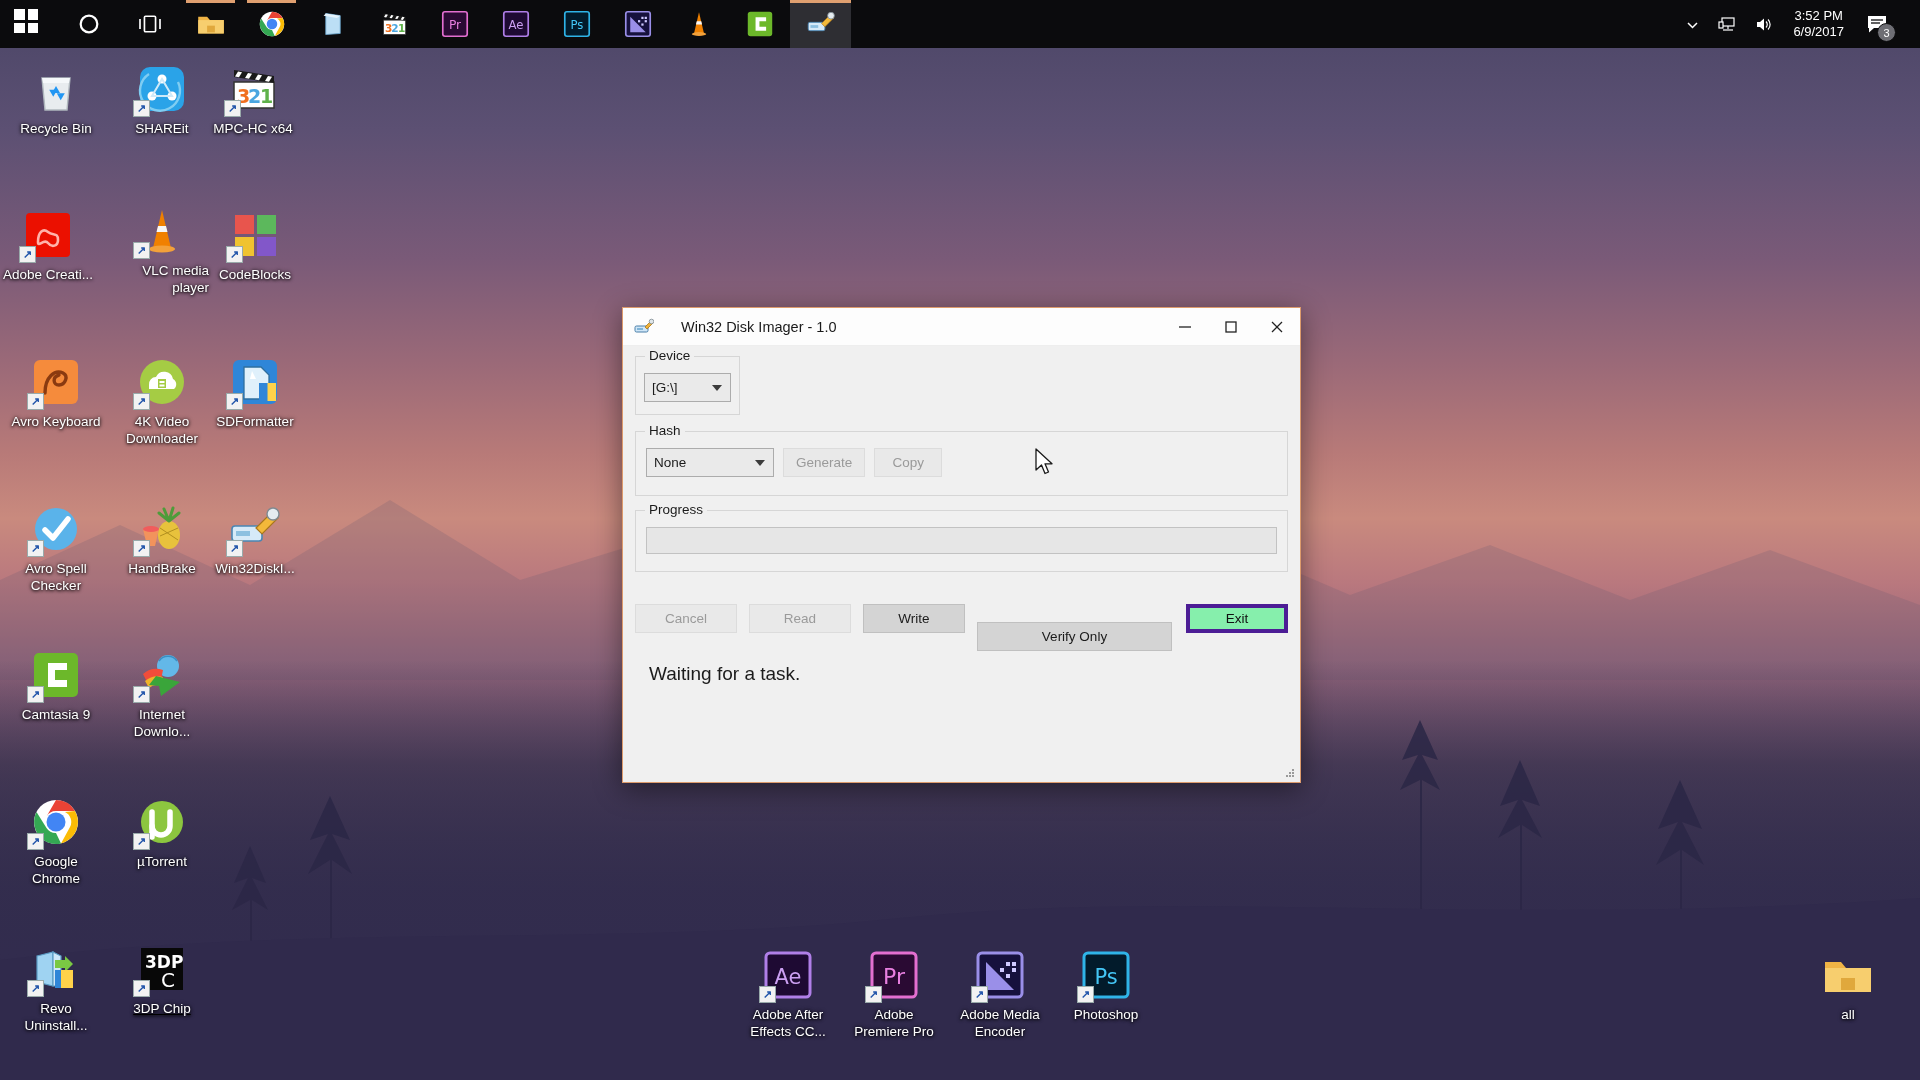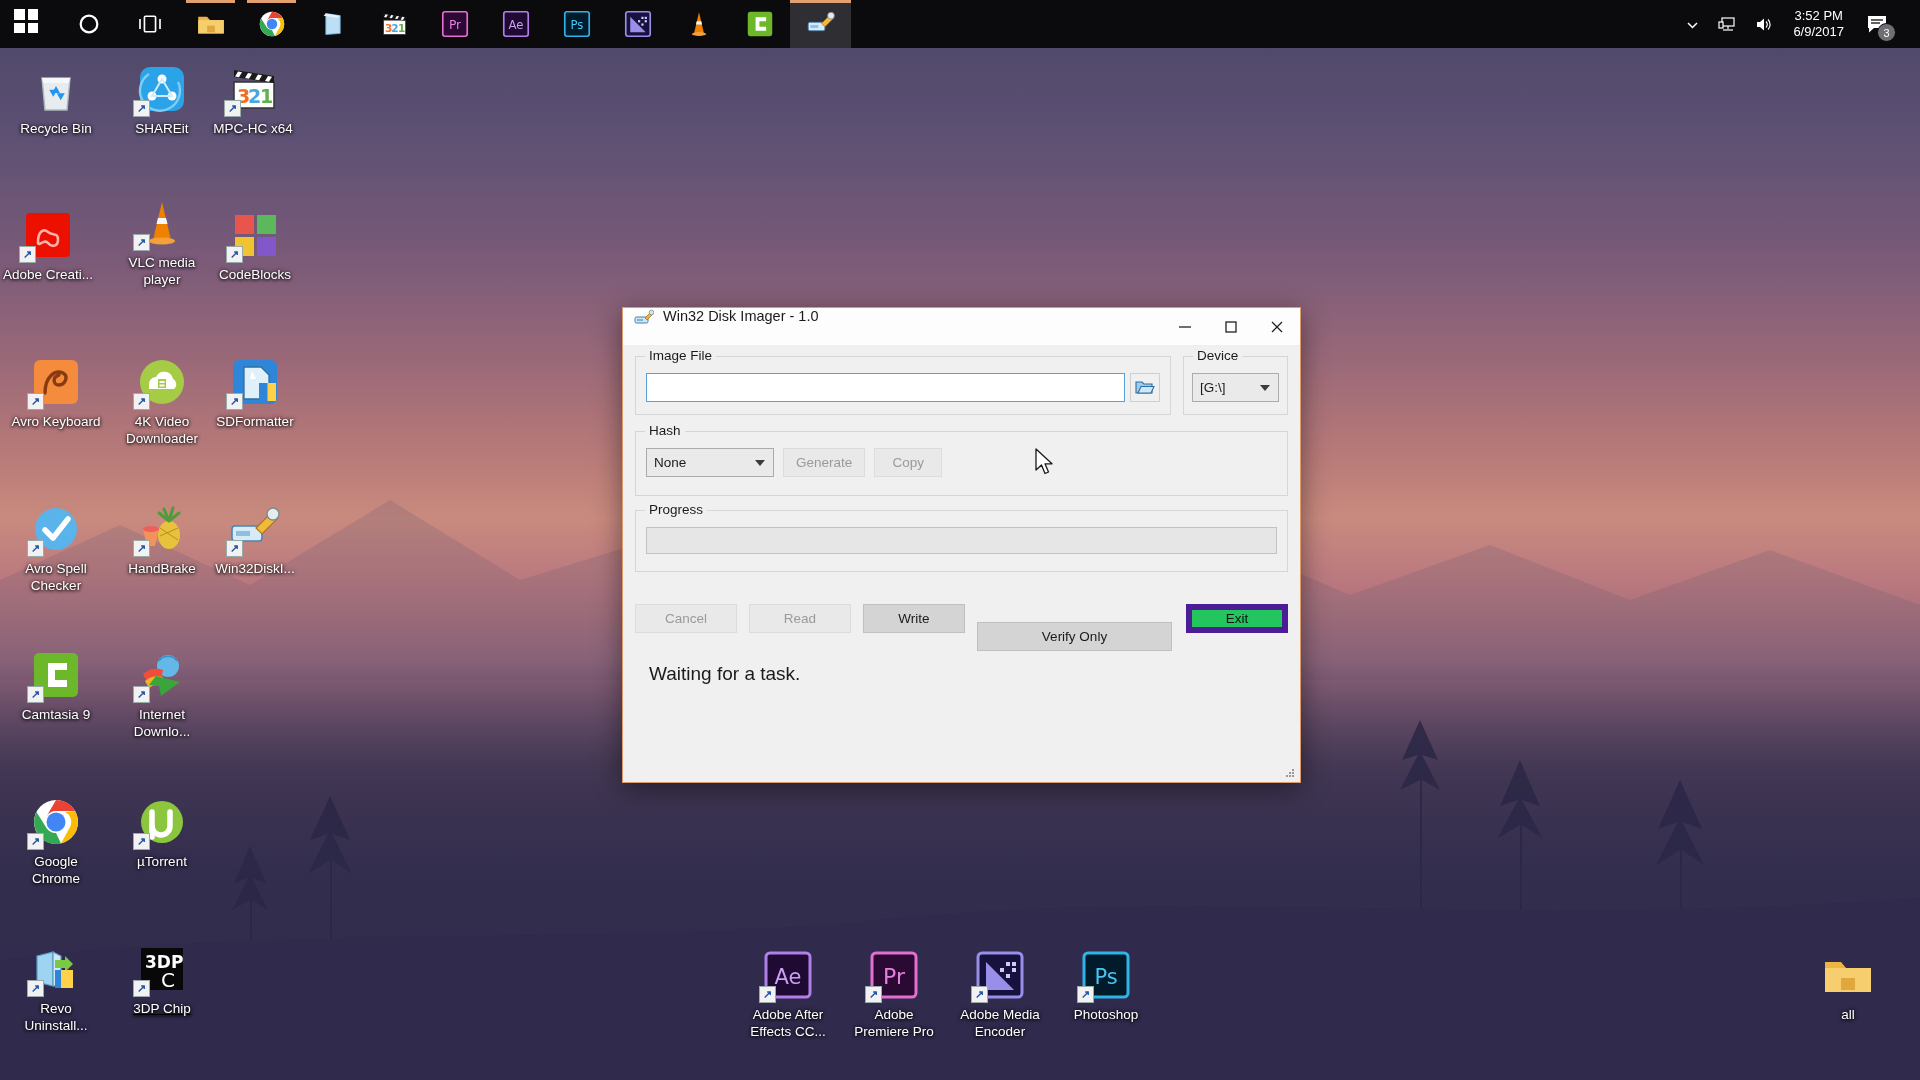--- a/index.html
+++ b/index.html
@@ -108,22 +108,23 @@
     left: 622px; top: 307px; width: 679px; height: 476px;
     background: #f0f0f0;
     border: 1px solid #dd9b6c;
     box-shadow: 0 6px 26px rgba(0,0,0,.45);
     z-index: 400;
     font-size: 14px;
     color: #1b1b1b;
   }
   #dlg-title {
     height: 38px; background: #fdfdfd;
-    display: flex; 
+    display: flex; align-items: center;
     border-bottom: 1px solid #eee;
+    gap: 18px;
   }
   #dlg-title .ttl-icon { width: 20px; height: 20px; margin: 0 9px 0 11px; position: relative; }
   #dlg-title .ttl-text { font-size: 14.5px; color: #1a1a1a; }
   .wbtns { margin-left: auto; display: flex; height: 38px; }
   .wbtn { width: 46px; height: 38px; display: flex; align-items: center; justify-content: center; }
   .wbtn svg { display: block; }
 
   .dlg-body { padding: 10px 12px 0 12px; }
 
   .group {
@@ -170,21 +171,21 @@
   #hash-combo { width: 128px; }
   .btn {
     height: 29px; min-width: 68px; padding: 0 12px;
     background: #e3e3e3; border: 1px solid #cfcfcf;
     font-size: 13.5px; color: #1b1b1b;
     display: flex; align-items: center; justify-content: center;
     font-family: "Liberation Sans", sans-serif;
   }
   .btn.disabled { color: #9a9a9a; background: #e9e9e9; border-color: #dcdcdc; }
   .btn.enabled-dark { background: #d4d4d4; border-color: #c0c0c0; color: #1b1b1b; }
-  .btn.default { background: #22c55e; border: 6px solid #4c1d95; color: #111; }
+  .btn.default { background: #86efac; border: 4px solid #4c1d95; color: #111; }
 
   #roap { display: flex; align-items: center; gap: 9px; margin: 17px 0 0 2px; }
   #roap .box { width: 16px; height: 16px; background: #fff; border: 1.5px solid #3a3a3a; }
   #roap .cbl { font-size: 13.5px; }
 
   #progress-group { margin-top: 14px; padding: 16px 10px 17px 10px; }
   #progress-bar {
     height: 27px; background: #e6e6e6;
     border: 1px solid #c2c2c2;
   }
@@ -271,21 +272,21 @@
           </svg><span class="shortcut"></span></div>
         <div class="lbl">MPC-HC x64</div>
       </div>
       <div class="dicon" style="left: 0; top: 208px;">
         <div class="glyph"><svg width="54" height="54" viewBox="0 0 54 54">
             <rect x="5" y="5" width="44" height="44" rx="4" fill="#eb1000"></rect>
                 <path d="M17,34 C17,24 22,20 27,24 C32,28 37,24 37,32 C37,38 31,40 27,35 C23,30 17,40 17,34 Z" fill="none" stroke="#ffb3aa" stroke-width="2.6"></path>
           </svg><span class="shortcut"></span></div>
         <div class="lbl">Adobe Creati...</div>
       </div>
-      <div class="dicon" style="left: 114px; top: 196px;">
+      <div class="dicon" style="left: 114px; top: 204px; text-align: right;">
         <div class="glyph"><svg width="54" height="54" viewBox="0 0 54 54">
             <path d="M27,6 L36,44 L18,44 Z" fill="#f08000"></path>
                 <path d="M23,22 L31,22 L32.5,28 L21.5,28 Z" fill="#f7f7f7"></path>
                 <ellipse cx="27" cy="45" rx="13" ry="3.5" fill="#f3a13a"></ellipse>
           </svg><span class="shortcut"></span></div>
         <div class="lbl">VLC media player</div>
       </div>
       <div class="dicon" style="left: 207px; top: 208px;">
         <div class="glyph"><svg width="54" height="54" viewBox="0 0 54 54">
             <rect x="7" y="7" width="19" height="19" fill="#e8554d"></rect>
@@ -483,32 +484,20 @@
               <line x1="13" y1="3" x2="3" y2="13" stroke="#222" stroke-width="1.3"></line>
             </svg>
         </span>
       </span>
     </div>
 
     <div class="dlg-body">
 
       <div class="row-top">
 
-        <fieldset class="group" id="imgfile-group">
-          <span class="legend">Image File</span>
-          <div id="imgfile-inner">
-            <input id="imgfile-input" type="text" value="" placeholder="" style="">
-            <span class="folder-btn">
-              <svg width="20" height="17" viewBox="0 0 20 17">
-                <path d="M1,3 L7,3 L9,5 L17,5 L17,14 L1,14 Z" fill="#9ecbe8" stroke="#2f6f9e" stroke-width="1.1"></path>
-                <path d="M3,14 L6,7.5 L19,7.5 L16,14 Z" fill="#cfe8f8" stroke="#2f6f9e" stroke-width="1.1"></path>
-              </svg>
-            </span>
-          </div>
-        </fieldset>
 
         <fieldset class="group" id="device-group">
           <span class="legend">Device</span>
           <div class="combo">
             <span>[G:\]</span>
             <span class="arrow"></span>
           </div>
         </fieldset>
 
       </div>

